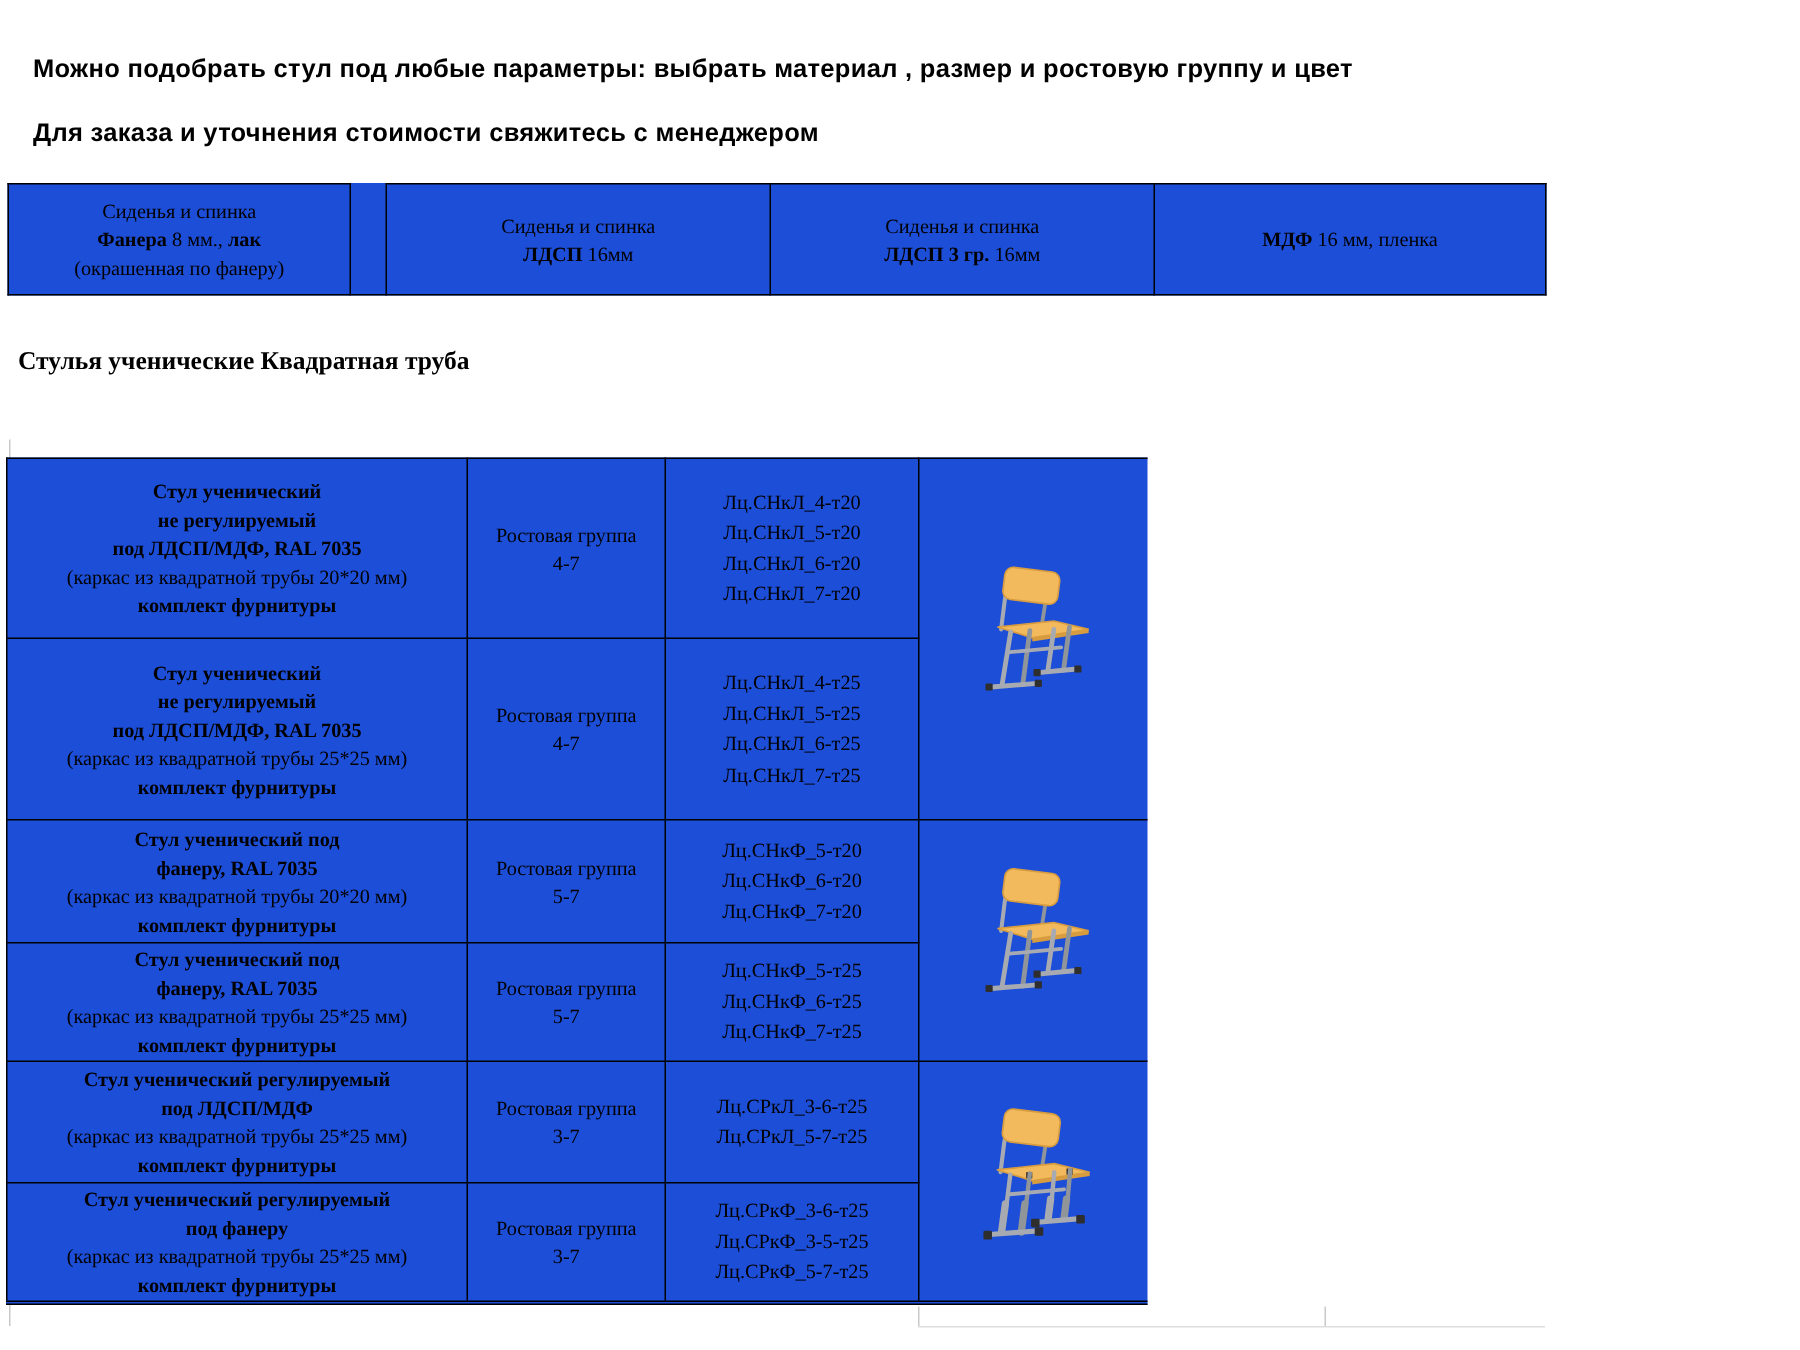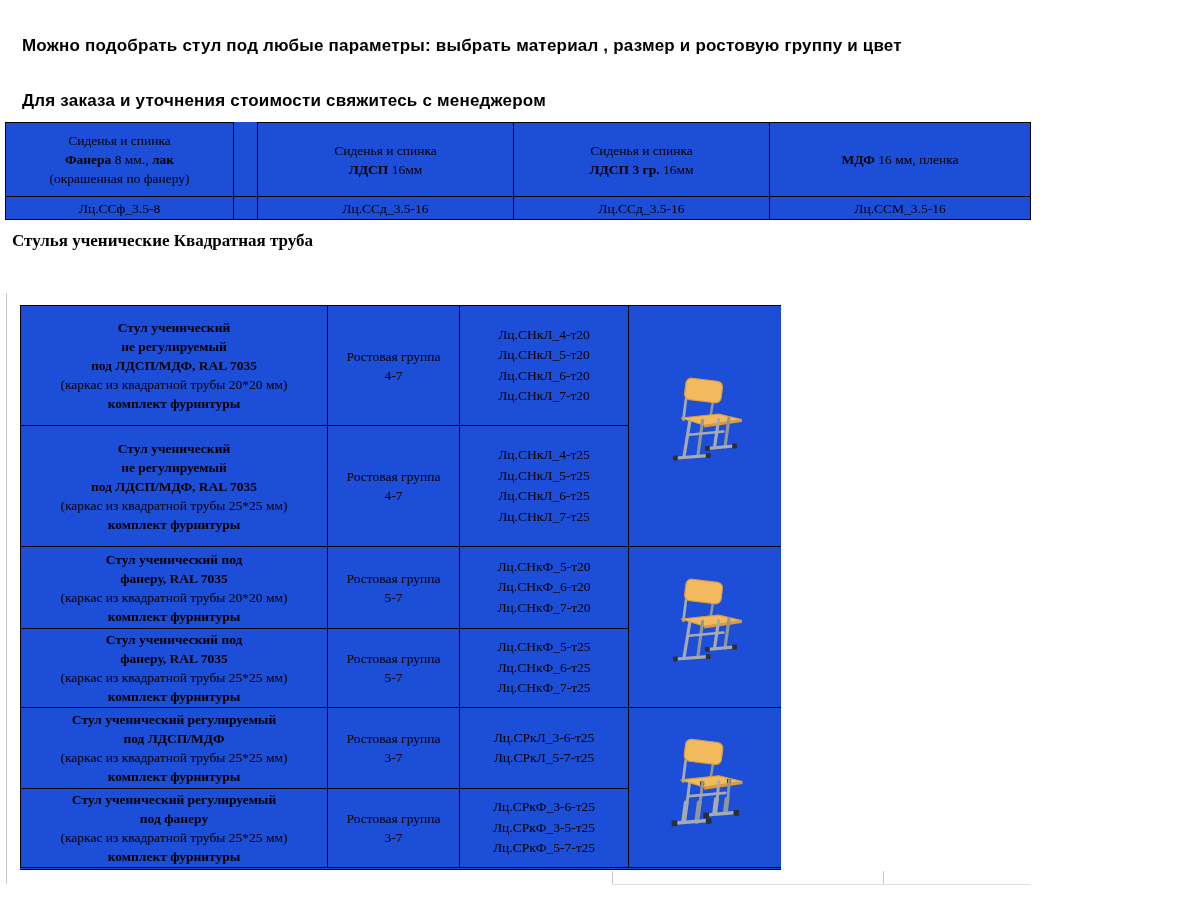--- a/index.html
+++ b/index.html
@@ -8,38 +8,38 @@
     font-family:"Liberation Serif", serif;color:#000;
   }
   .ghost{position:absolute;background:#c9c9c9;}
   .ghost-light{position:absolute;background:#dedede;}
 
   .intro{
     position:absolute;left:22px;white-space:nowrap;
     font-family:"Liberation Sans", sans-serif;font-size:17px;font-weight:600;letter-spacing:.2px;margin-top:11px;
   }
   #intro1{top:25px;}
-  #intro2{top:80px;}
+  #intro2{top:68px;}
 
   table{border-collapse:collapse;table-layout:fixed;background:#1d4ed8;}
   td{border:1px solid #000;text-align:center;vertical-align:middle;padding:1px 3px;overflow:hidden;}
 
   
   #materials-table{position:absolute;left:5px;top:122px;}
   #materials-table td{font-size:13.5px;line-height:19px;}
   #materials-table td.spacer-h{border-top:none;}
   #materials-table .mat-header b{font-weight:bold;}
 
   
   #section-title{
     position:absolute;left:12px;top:231px;font-size:17px;font-weight:bold;white-space:nowrap;
   }
 
   
-  #chairs-table{position:absolute;left:20px;top:305px;}
+  #chairs-table{position:absolute;left:4px;top:305px;}
   #chairs-table td{font-size:13.5px;line-height:19px;}
   #chairs-table td.name-cell b{font-weight:bold;}
   #chairs-table td.group-cell{font-weight:normal;}
   #chairs-table td.codes-cell div{line-height:20.5px;}
   #chairs-table td.photo-cell{border-right:none;}
   #chairs-table td.bbot{border-bottom:3px double #000;}
 
   
   .chair-svg{display:inline-block;vertical-align:middle;}
   .chair-svg .seat{fill:var(--seat);stroke:var(--seat-edge);stroke-width:1.4;}
@@ -79,27 +79,20 @@
           <div><span>Сиденья и спинка</span></div>
           <div><b>ЛДСП</b><span> 16мм</span></div>
         </td>
         <td class="mat-header">
           <div><span>Сиденья и спинка</span></div>
           <div><b>ЛДСП 3 гр.</b><span> 16мм</span></div>
         </td>
         <td class="mat-header">
           <div><b>МДФ</b><span> 16 мм, пленка</span></div>
         </td>
-      </tr>
-      <tr style="height: 23px;">
-        <td class="mat-code">Лц.ССф_3.5-8</td>
-        <td class="spacer-v"></td>
-        <td class="mat-code">Лц.ССд_3.5-16</td>
-        <td class="mat-code">Лц.ССд_3.5-16</td>
-        <td class="mat-code">Лц.ССМ_3.5-16</td>
       </tr>
     </tbody>
 </table>
 
 <div id="section-title">Стулья ученические Квадратная труба</div>
 
 <table id="chairs-table">
   <colgroup>
     <col style="width:307px">
       <col style="width:132px">

